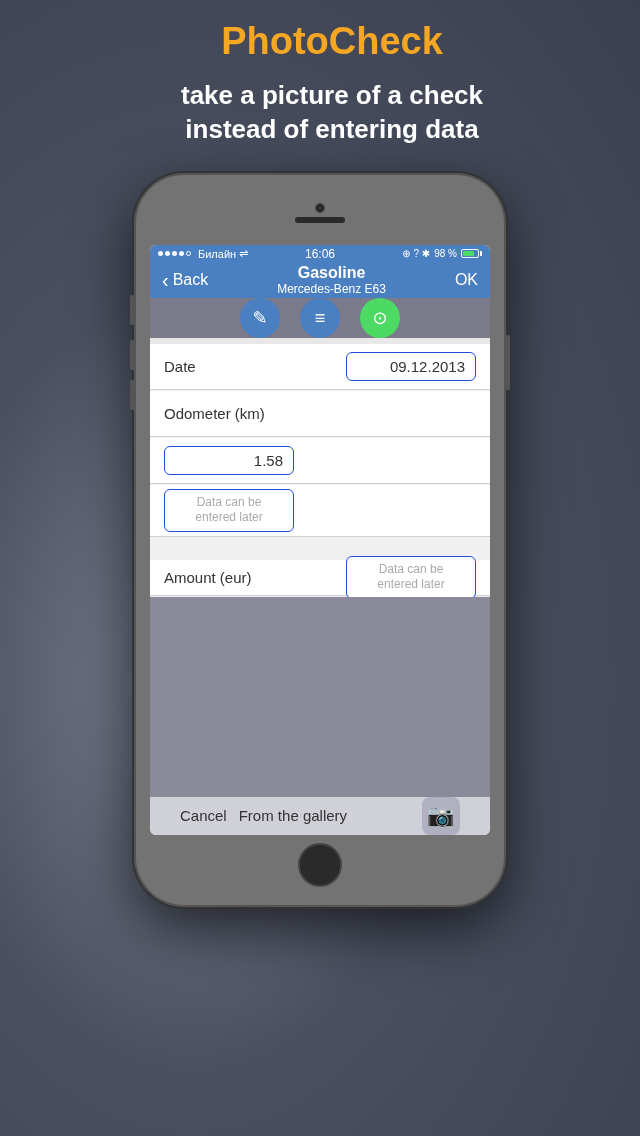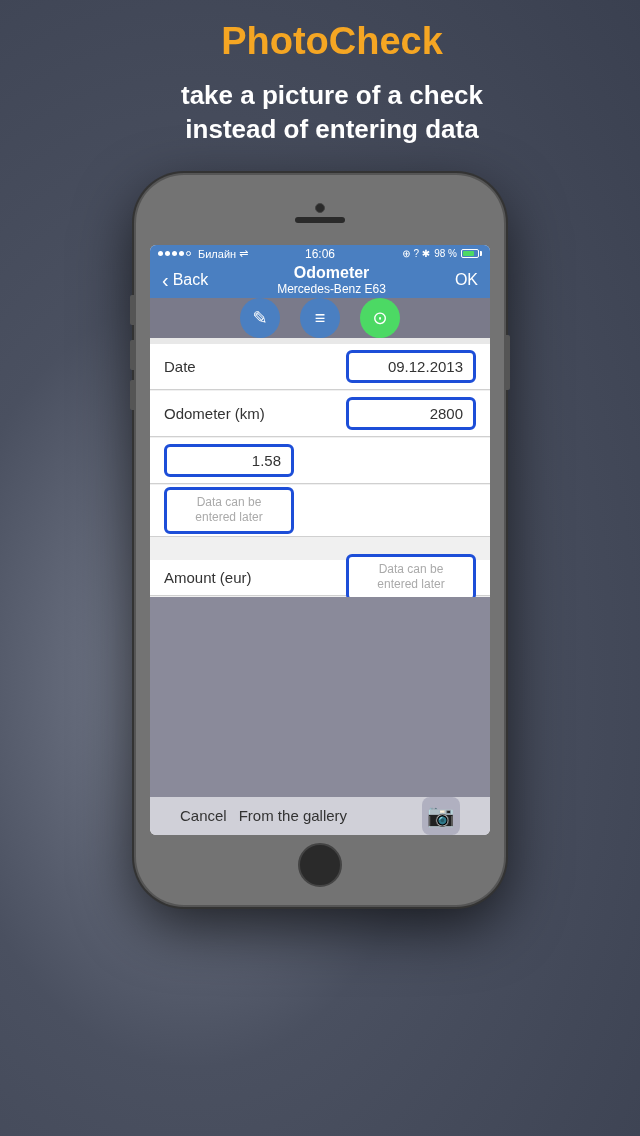--- a/index.html
+++ b/index.html
@@ -303,21 +303,21 @@
     }
 
     .form-label {
       flex: 1;
       font-size: 15px;
       color: #333;
     }
 
     .form-value {
       background: white;
-      border: 3px solid #1d4ed8;
+      border: 1px solid #1d4ed8;
       border-radius: 6px;
       padding: 5px 10px;
       font-size: 15px;
       color: #333;
       text-align: right;
       min-width: 130px;
     }
 
     .form-value.placeholder {
       color: #aaa;
@@ -417,21 +417,21 @@
           </div>
         </div>
       </div>
 
       <div class="nav-bar">
         <div class="nav-back">
           <span class="nav-chevron">‹</span>
           <span>Back</span>
         </div>
         <div class="nav-title">
-          <div class="nav-title-main">Odometer</div>
+          <div class="nav-title-main">Gasoline</div>
           <div class="nav-title-sub">Mercedes-Benz E63</div>
         </div>
         <div class="nav-ok">OK</div>
       </div>
 
       <div class="toolbar">
         <div class="toolbar-btn blue">
           <span>✎</span>
         </div>
         <div class="toolbar-btn blue">
@@ -446,21 +446,20 @@
 
       <div class="form-area">
 
         <div class="form-row">
           <span class="form-label">Date</span>
           <div class="form-value">09.12.2013</div>
         </div>
 
         <div class="form-row">
           <span class="form-label">Odometer (km)</span>
-          <div class="form-value">2800</div>
         </div>
 
         <div class="form-row">
           <div class="form-value">1.58</div>
         </div>
 
         <div class="form-row" style="height:52px;">
           <div class="form-value placeholder">Data can be<br>entered later</div>
         </div>
 

